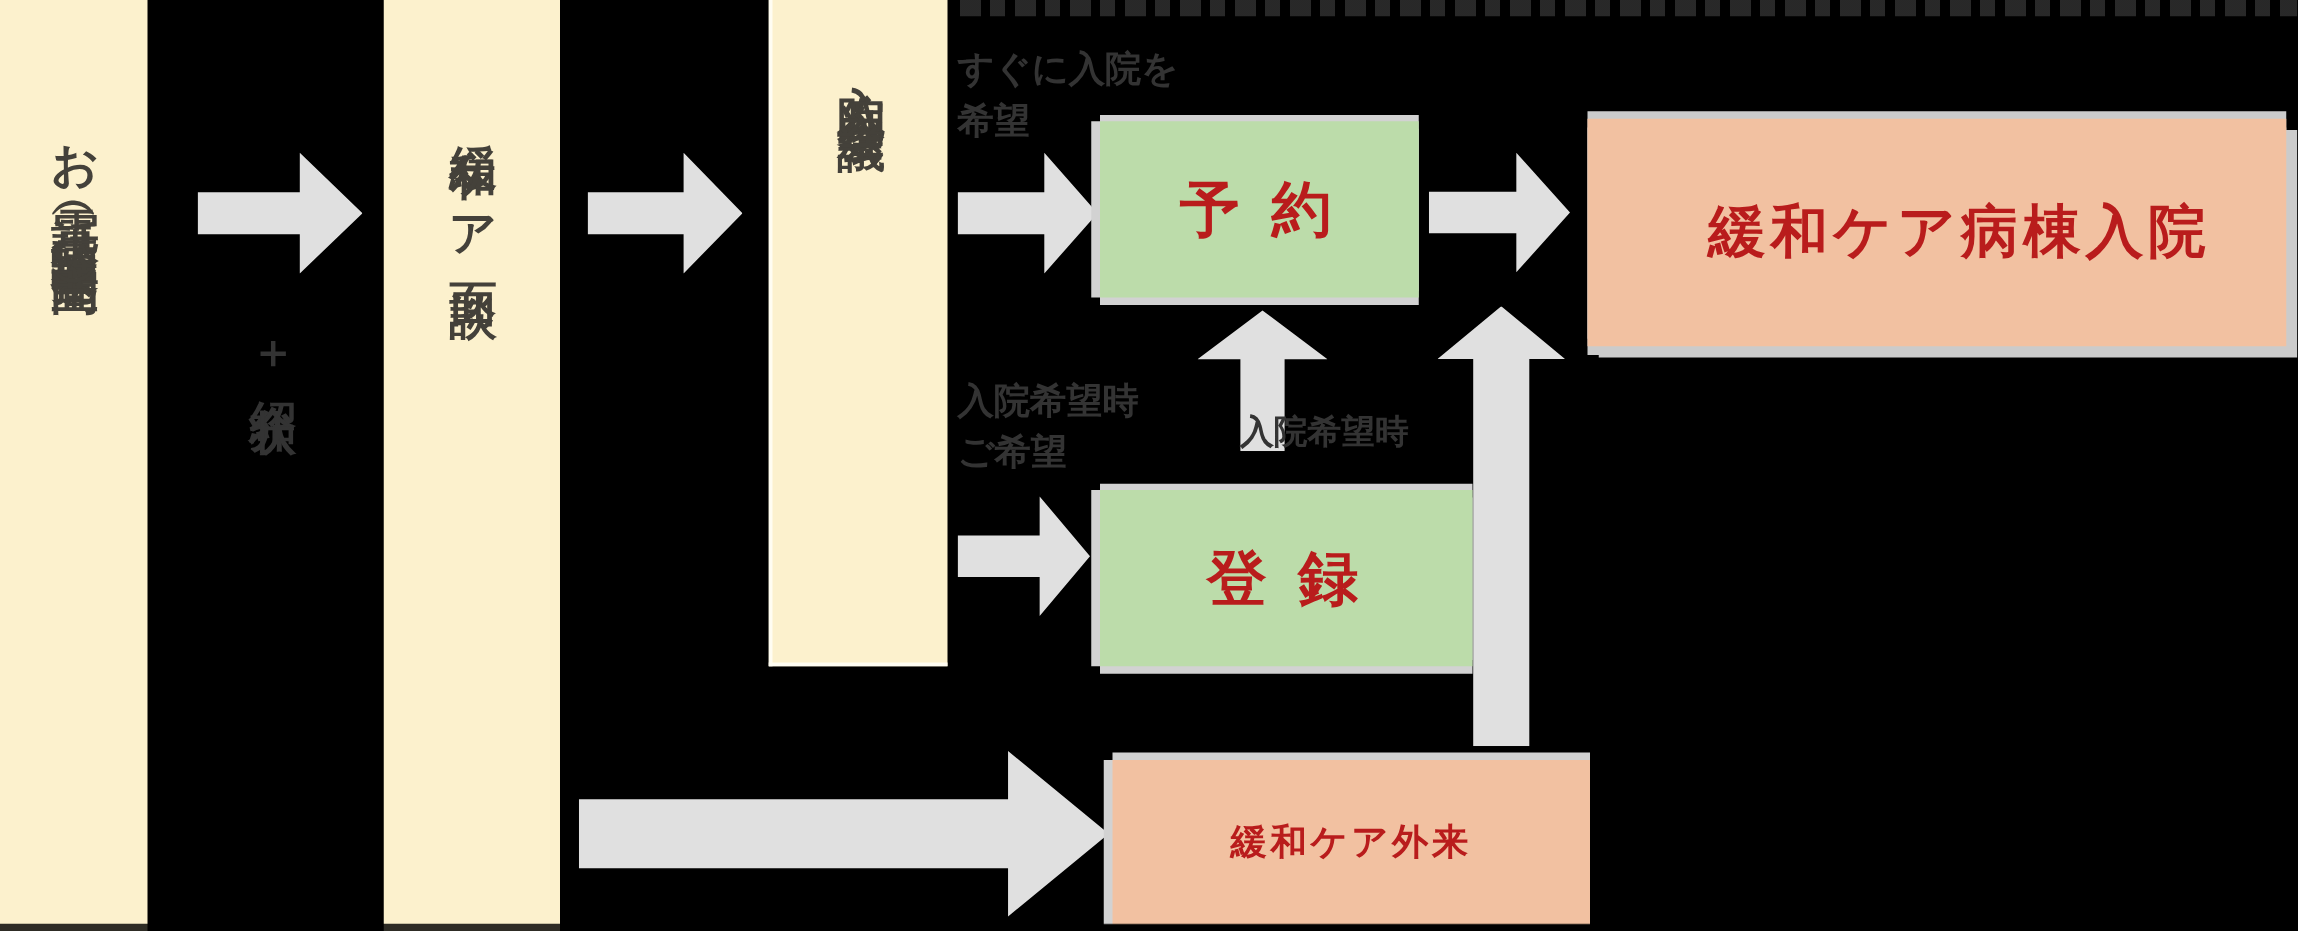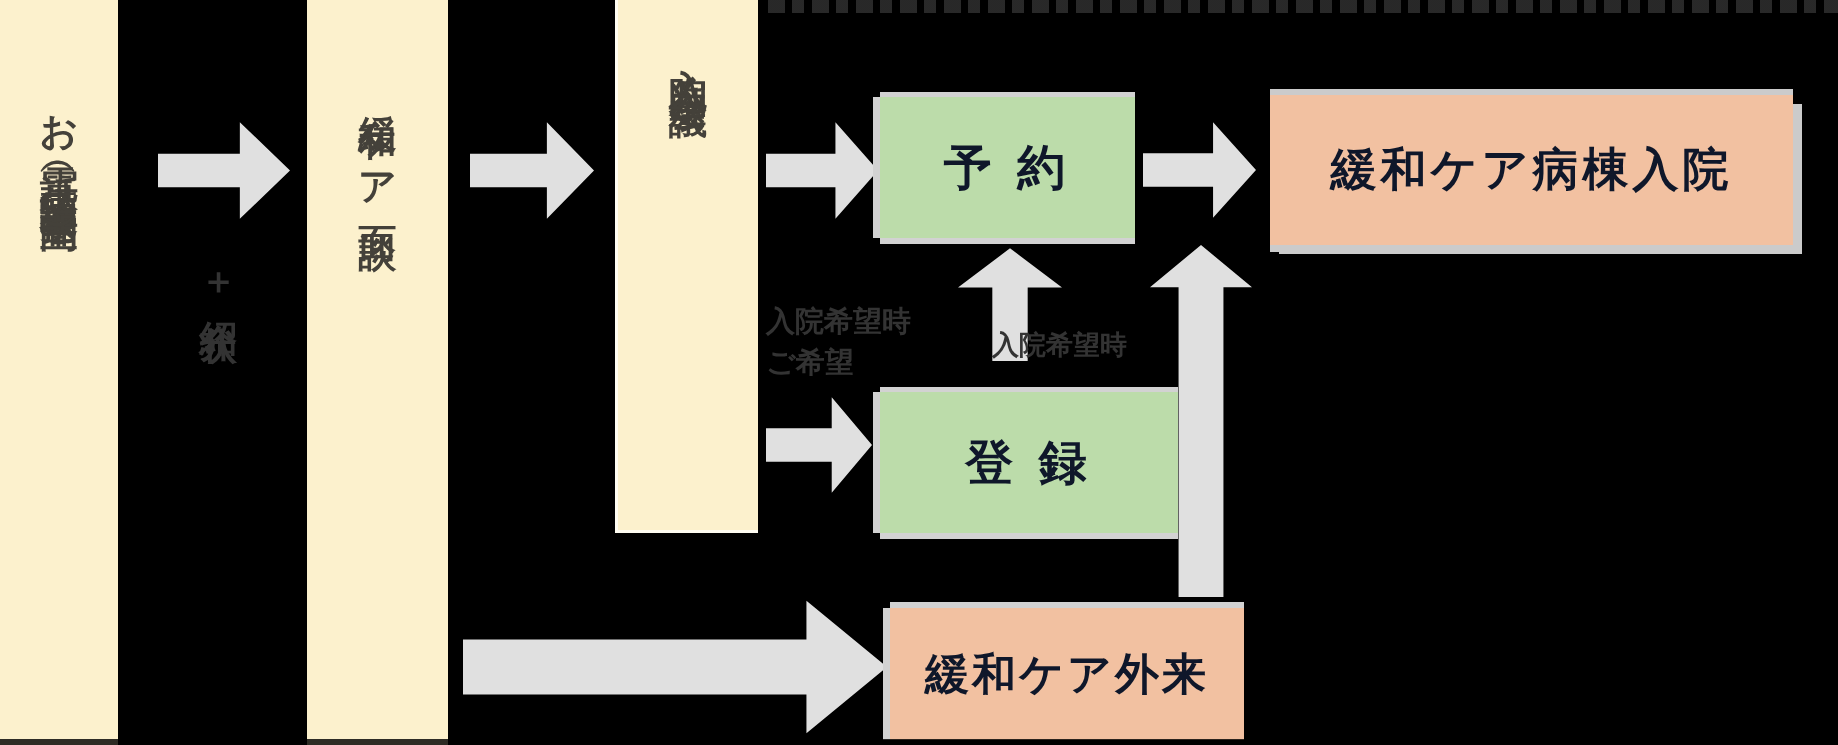--- a/index.html
+++ b/index.html
@@ -14,21 +14,21 @@
     display:flex; justify-content:center;
   }
   .col .vtext {
     writing-mode:vertical-rl; text-orientation:mixed;
     font-size:38px; font-weight:bold; color:#44413a;
     letter-spacing:6px; line-height:1;
   }
   
   .box {
     position:absolute; display:flex; align-items:center; justify-content:center;
-    color:#0f172a; font-weight:bold;
+    color:#b91c1c; font-weight:bold;
   }
   .box.green  { background:#bcdcaa; }
   .box.salmon { background:#f2c1a1; }
   .backed-left  { box-shadow:-7px 0 0 #d2d2d2, 0 -5px 0 #d2d2d2, 0 6px 0 #d2d2d2; }
   .backed-right { box-shadow:9px 9px 0 #cbcbcb, 0 -6px 0 #cbcbcb, 0 7px 0 #cbcbcb; }
   .backed-tl    { box-shadow:-7px 0 0 #d2d2d2, 0 -6px 0 #d2d2d2; }
   .big-label   { font-size:48px; letter-spacing:6px; }
   .wide-label  { font-size:46px; letter-spacing:4px; }
   
   .arrow { position:absolute; background:#e0e0e0; }
@@ -86,30 +86,34 @@
   <div class="col" style="left:615px; width:143px; height:533px; padding-top:38px; box-sizing:border-box; border-left:3px solid #fffdf2; border-bottom:3px solid #fffdf2;">
     <div class="vtext">入院判定会議</div>
   </div>
 
   <div class="arrow arrow-right" style="left:158px; top:118px; width:132px; height:105px;"></div>
 
   <div class="note vert" style="left:200px; top:252px;">＋紹介状</div>
 
   <div class="arrow arrow-right" style="left:470px; top:118px; width:124px; height:105px;"></div>
 
+  <div class="note" style="left:766px; top:36px;">
+    <div>すぐに入院を</div>
+    <div>希望</div>
+  </div>
 
   <div class="arrow arrow-right" style="left:766px; top:118px; width:112px; height:105px;"></div>
 
   <div class="box green big-label backed-left" style="left:880px; top:97px; width:255px; height:141px;">
     <span>予 約</span>
   </div>
 
   <div class="arrow arrow-right" style="left:1143px; top:118px; width:113px; height:104px;"></div>
 
-  <div class="box salmon wide-label backed-right" style="left:1270px; top:95px; width:523px; height:150px;">
+  <div class="box salmon wide-label backed-right" style="left:1270px; top:95px; width:523px; height:182px;padding-left:36px;">
     <span>緩和ケア病棟入院</span>
   </div>
 
   <div class="note" style="left:766px; top:301px;">
     <div>入院希望時</div>
     <div>ご希望</div>
   </div>
 
   <div class="arrow arrow-right" style="left:766px; top:393px; width:106px; height:104px;"></div>
 
@@ -118,18 +122,18 @@
   </div>
 
   <div class="arrow arrow-up-short" style="left:958px; top:246px; width:104px; height:115px;"></div>
 
   <div class="note small" style="left:992px; top:325px;">入院希望時</div>
 
   <div class="arrow arrow-up-tall" style="left:1150px; top:245px; width:102px; height:352px;"></div>
 
   <div class="arrow arrow-right-long" style="left:463px; top:598px; width:424px; height:138px;"></div>
 
-  <div class="box salmon backed-tl" style="left:890px; top:608px; width:354px; height:132px; font-size:44px; letter-spacing:3px;">
+  <div class="box salmon backed-tl" style="left:890px; top:608px; width:382px; height:132px; font-size:29px; letter-spacing:3px;">
     <span>緩和ケア外来</span>
   </div>
 
   <div class="bottom-edge"></div>
 </div>
 
 </body></html>

